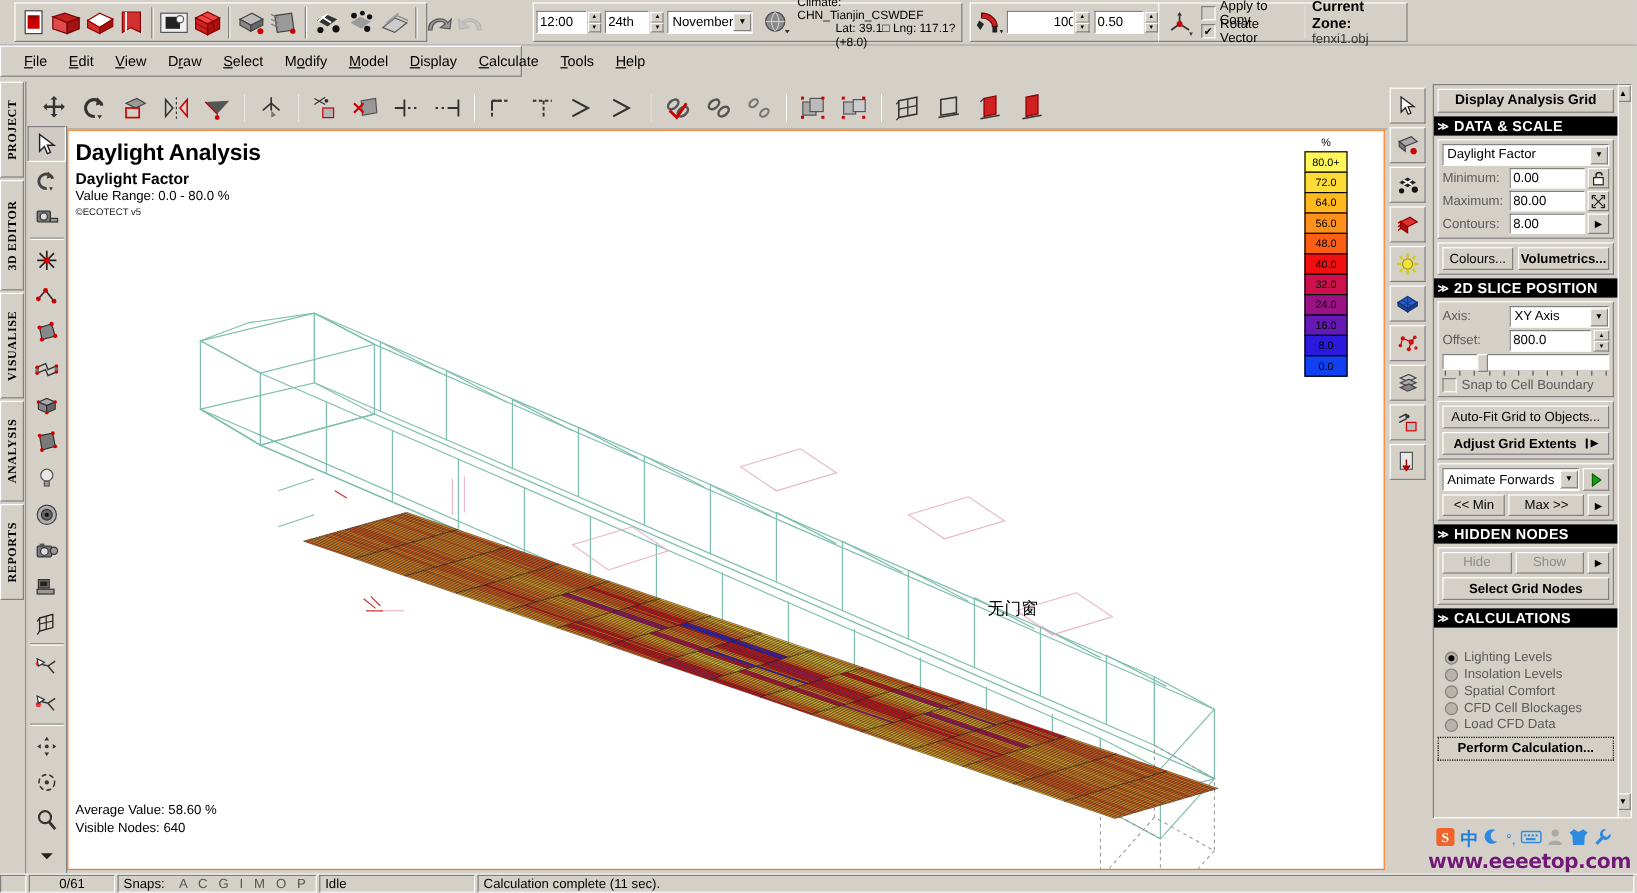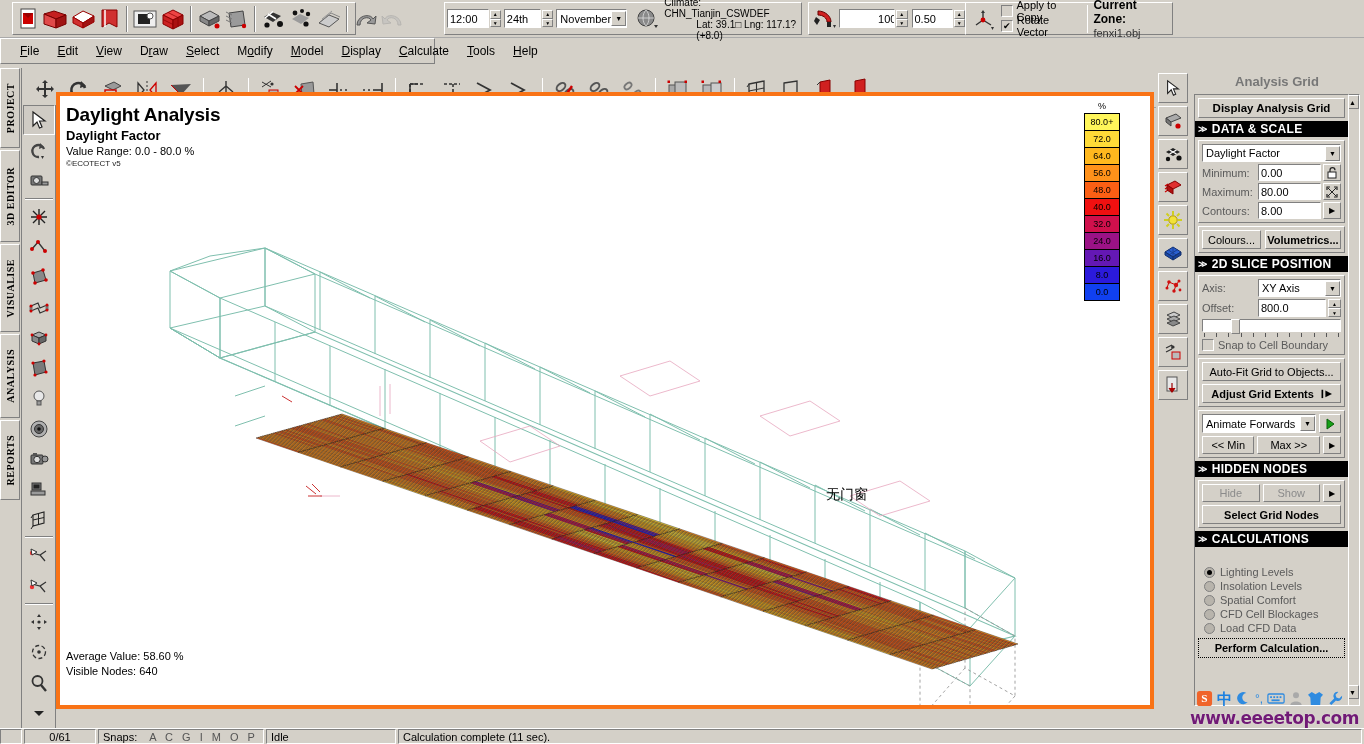--- a/index.html
+++ b/index.html
@@ -92,22 +92,22 @@
     background: #d4d0c8;
     border-right: 1px solid #808080;
     display: flex; flex-direction: column; align-items: center;
   }
   .ltool { width: 32px; height: 33px; display:flex; align-items:center; justify-content:center; position:relative;}
   .ltool.sel { border: 1px solid; border-color: #808080 #ffffff #ffffff #808080; background:#cfcbc4; }
   .lsep { width: 28px; height: 0; border-top: 1px solid #808080; border-bottom: 1px solid #fff; margin: 2px 0; }
 
   
   #viewport {
-    position: absolute; left: 56px; top: 92px; width: 1098px; height: 617px;
-    background: #ffffff; border: 4px solid #f97316; overflow: hidden;
+    position: absolute; left: 56px; top: 108px; width: 1098px; height: 617px;
+    background: #ffffff; border: 1px solid #f97316; overflow: hidden;
   }
   #vp-title {
     position: absolute; left: 6px; top: 8px; color: #000;
   }
   #vp-title .t1 { font-size: 19px; font-weight: bold; letter-spacing: -0.2px; }
   #vp-title .t2 { font-size: 13px; font-weight: bold; margin-top: 2px; }
   #vp-title .t3 { font-size: 11px; margin-top: 2px; }
   #vp-title .t4 { font-size: 8px; margin-top: 2px; color:#222; }
   #vp-foot { position: absolute; left: 6px; bottom: 26px; font-size: 11px; line-height: 15px; }
 
@@ -1561,21 +1561,20 @@
     </div>
     <div class="ricon">
       <svg width="20" height="20" viewBox="0 0 20 20">
           <rect x="4" y="2" width="10" height="14" fill="#e8e8e8" stroke="#555"></rect>
           <path d="M9 8 L9 15 M6 13 L9 17 L12 13" fill="#c00" stroke="#900" stroke-width="1.2"></path>
         </svg>
     </div>
   </div>
 
   <div id="rightpanel">
-    <div id="rp-title">Analysis Grid</div>
 
     <div id="rp-body">
 
       <div id="rp-scroll">
         <div class="sb-btn">▲</div>
         <div style="height:576px;"></div>
         <div class="sb-btn">▼</div>
       </div>
 
       <div id="rp-inner">

